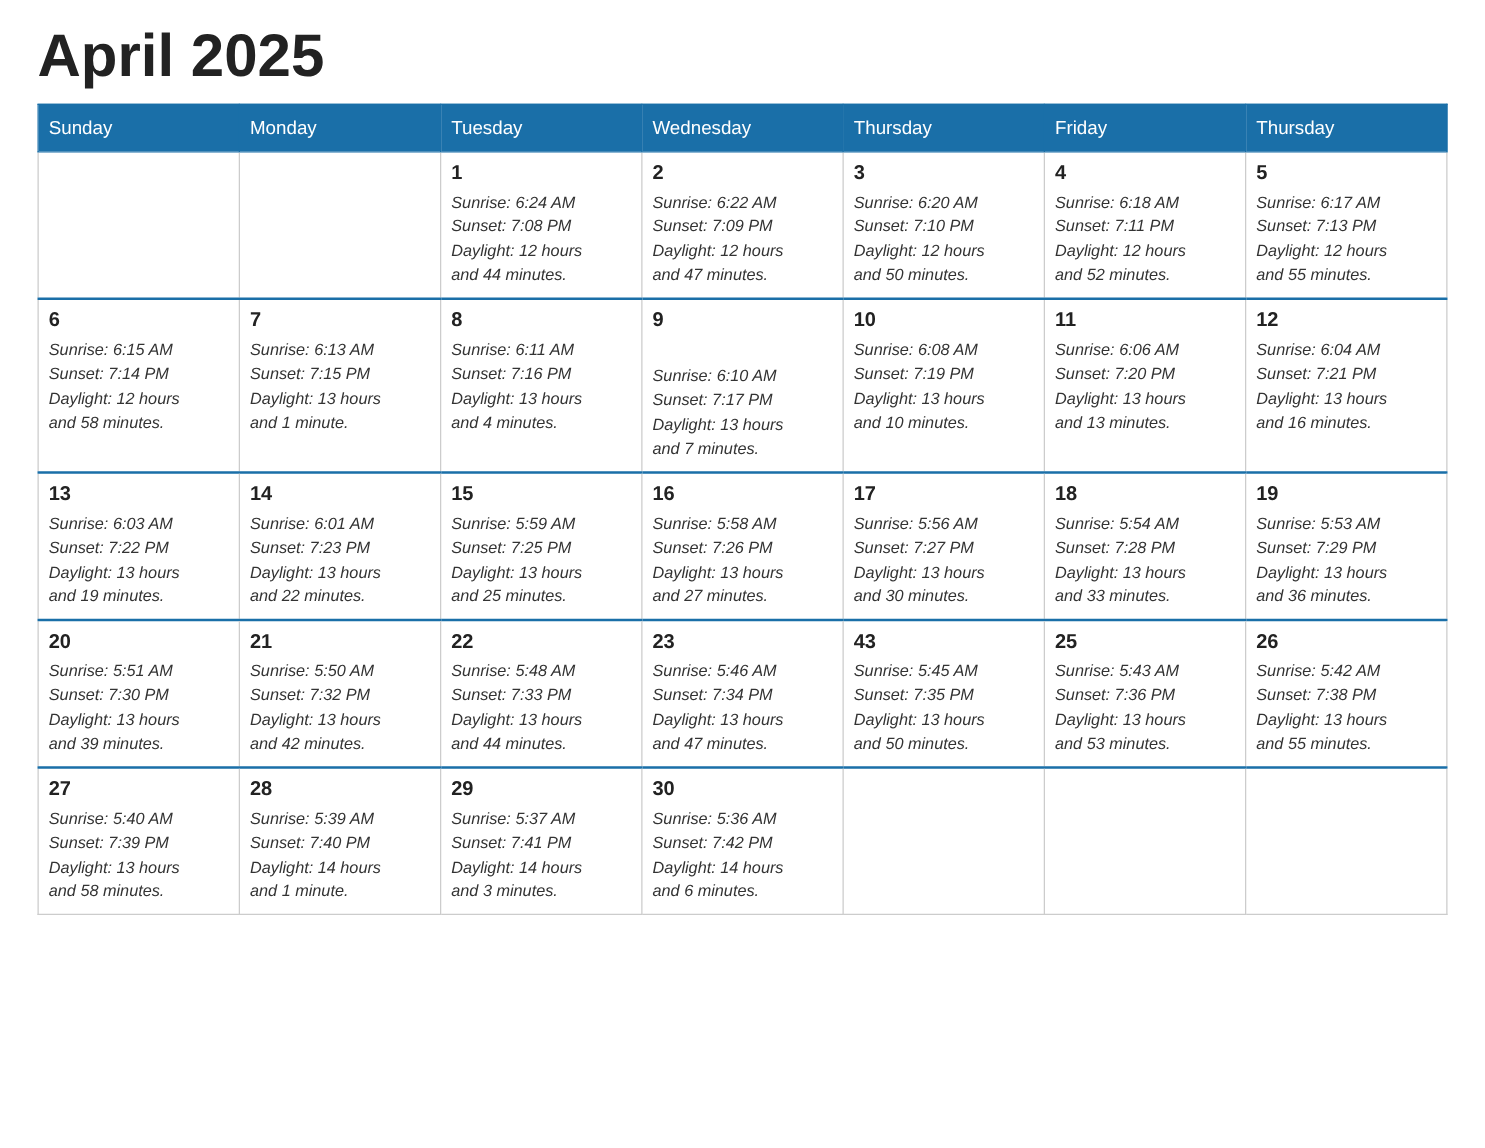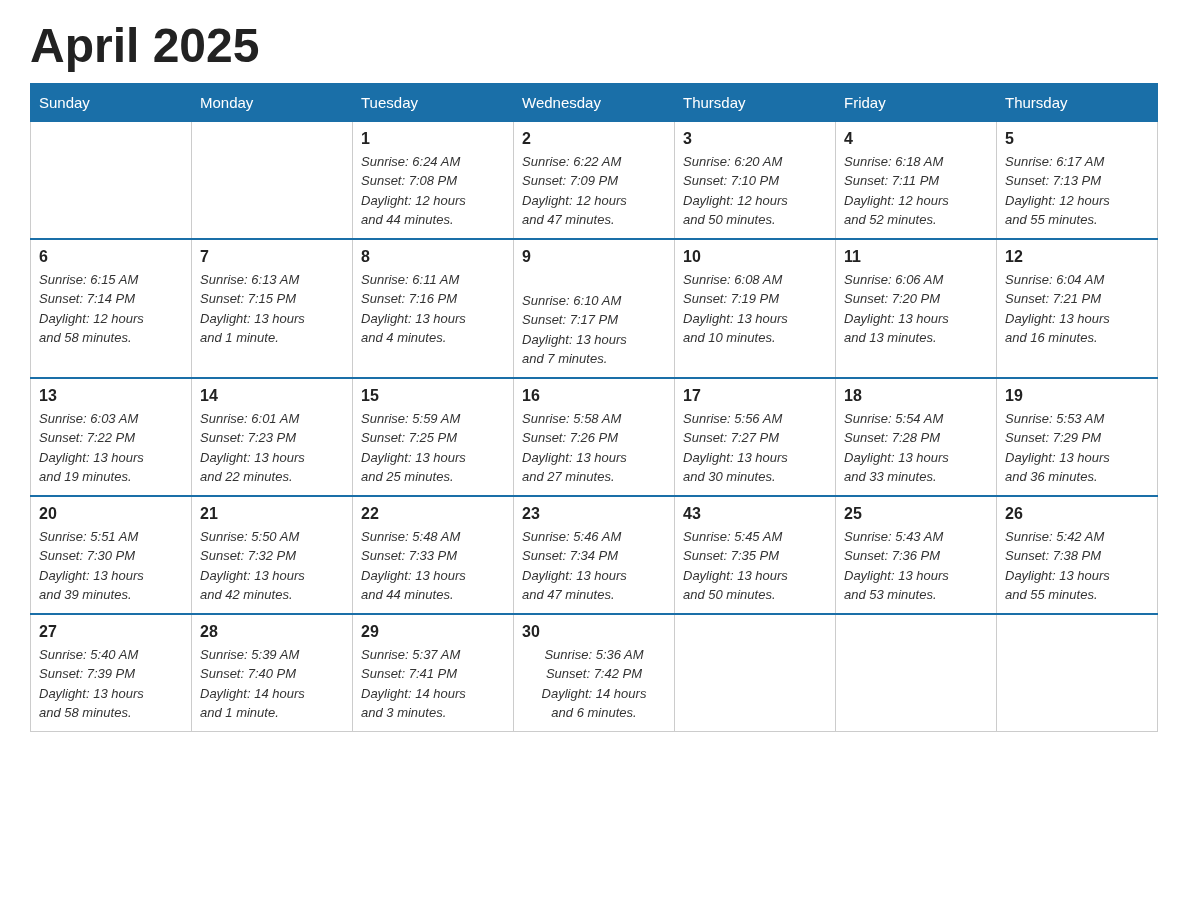--- a/index.html
+++ b/index.html
@@ -314,21 +314,21 @@
         </td>
         <td>
           <span class="day-number">29</span>
           <div class="day-info" style="white-space: pre-line;">Sunrise: 5:37 AM
 Sunset: 7:41 PM
 Daylight: 14 hours
 and 3 minutes.</div>
         </td>
         <td>
           <span class="day-number">30</span>
-          <div class="day-info" style="white-space: pre-line; text-align: center;">Sunrise: 5:36 AM
+          <div class="day-info" style="white-space: pre-line;">Sunrise: 5:36 AM
 Sunset: 7:42 PM
 Daylight: 14 hours
 and 6 minutes.</div>
         </td>
         <td class="empty-cell"></td>
         <td class="empty-cell"></td>
         <td class="empty-cell"></td>
       </tr>
     </tbody>
 </table>

